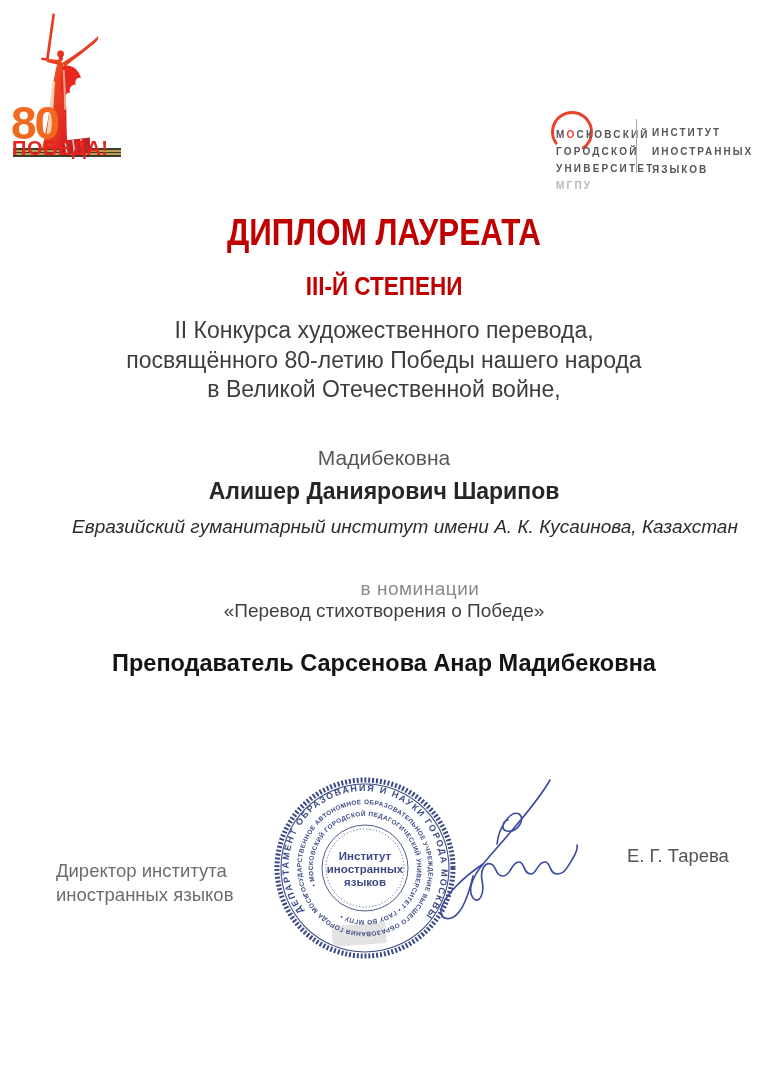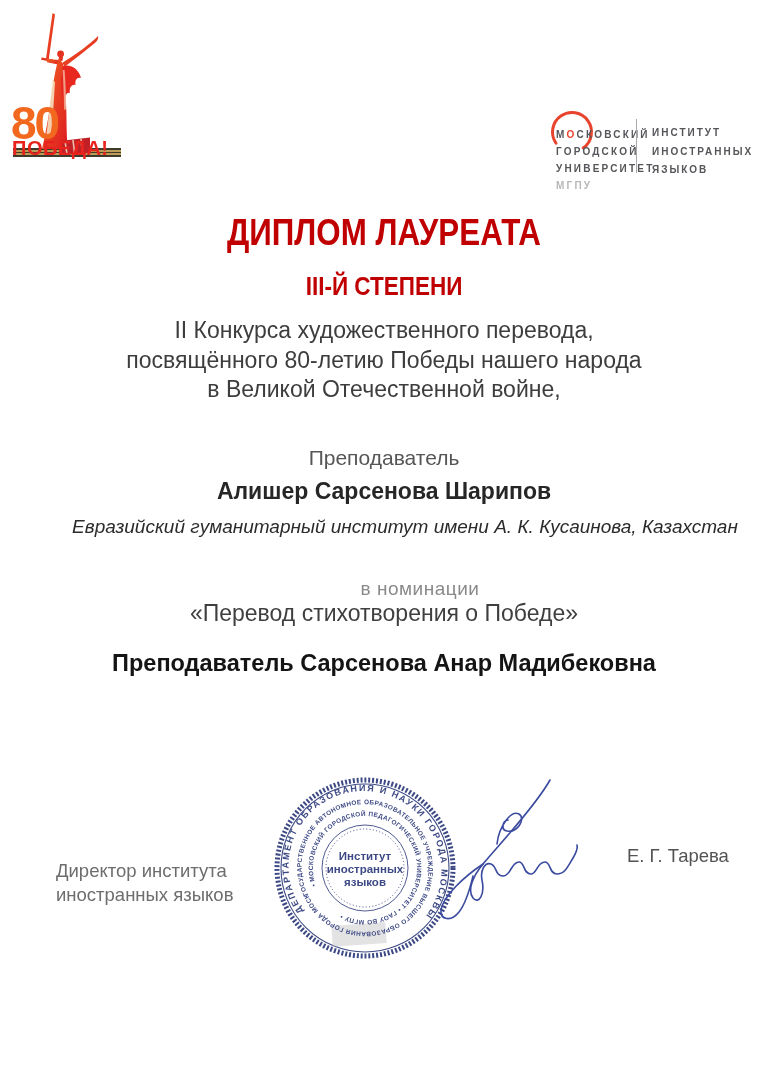--- a/index.html
+++ b/index.html
@@ -31,21 +31,21 @@
   .diploma-title{top:212px;font-size:36px;font-weight:700;color:#C00000;
     transform:scaleX(.87);transform-origin:center;letter-spacing:0;}
   .diploma-degree{top:272px;font-size:25px;font-weight:700;color:#C00000;
     transform:scaleX(.9);transform-origin:center;}
   .contest{top:316px;font-size:23px;line-height:29.5px;color:#3d3d3d;}
   .contest span{display:block;}
   .awarded{top:446px;font-size:21px;color:#565656;}
   .recipient{top:478px;font-size:23px;font-weight:700;color:#262626;}
   .affiliation{top:516px;font-size:19px;font-style:italic;color:#2b2b2b;padding-left:21px;}
   .nom-label{top:578px;font-size:19px;letter-spacing:.5px;color:#8a8a8a;padding-left:36px;}
-  .nom-title{top:600px;font-size:23px;color:#3f3f3f;}
+  .nom-title{top:600px;font-size:19px;color:#3f3f3f;}
   .teacher{top:650px;font-size:23.5px;font-weight:700;color:#141414;}
   
   .director-label{position:absolute;left:56px;top:840px;font-size:18.5px;line-height:23.5px;color:#6d6d6d;margin-top:19px;}
   .director-name{position:absolute;left:627px;top:845px;font-size:18.5px;color:#535353;}
   .stamp{position:absolute;left:272px;top:775px;opacity:.92;}
   .signature{position:absolute;left:435px;top:770px;}
 </style>
 </head>
 <body>
 
@@ -103,22 +103,22 @@
 
   <div class="center diploma-title">ДИПЛОМ ЛАУРЕАТА</div>
   <div class="center diploma-degree">III-Й СТЕПЕНИ</div>
 
   <div class="center contest">
     <span>II Конкурса художественного перевода,</span>
     <span>посвящённого 80-летию Победы нашего народа</span>
     <span>в Великой Отечественной войне,</span>
   </div>
 
-  <div class="center awarded">Преподаватель</div>
-  <div class="center recipient">Алишер Сарсенова Шарипов</div>
+  <div class="center awarded">Мадибековна</div>
+  <div class="center recipient">Алишер Даниярович Шарипов</div>
   <div class="center affiliation">Евразийский гуманитарный институт имени А. К. Кусаинова, Казахстан</div>
 
   <div class="center nom-label">в номинации</div>
   <div class="center nom-title">«Перевод стихотворения о Победе»</div>
 
   <div class="center teacher">Преподаватель Сарсенова Анар Мадибековна</div>
 
   <div class="director-label">
     <div>Директор института</div>
     <div>иностранных языков</div>

